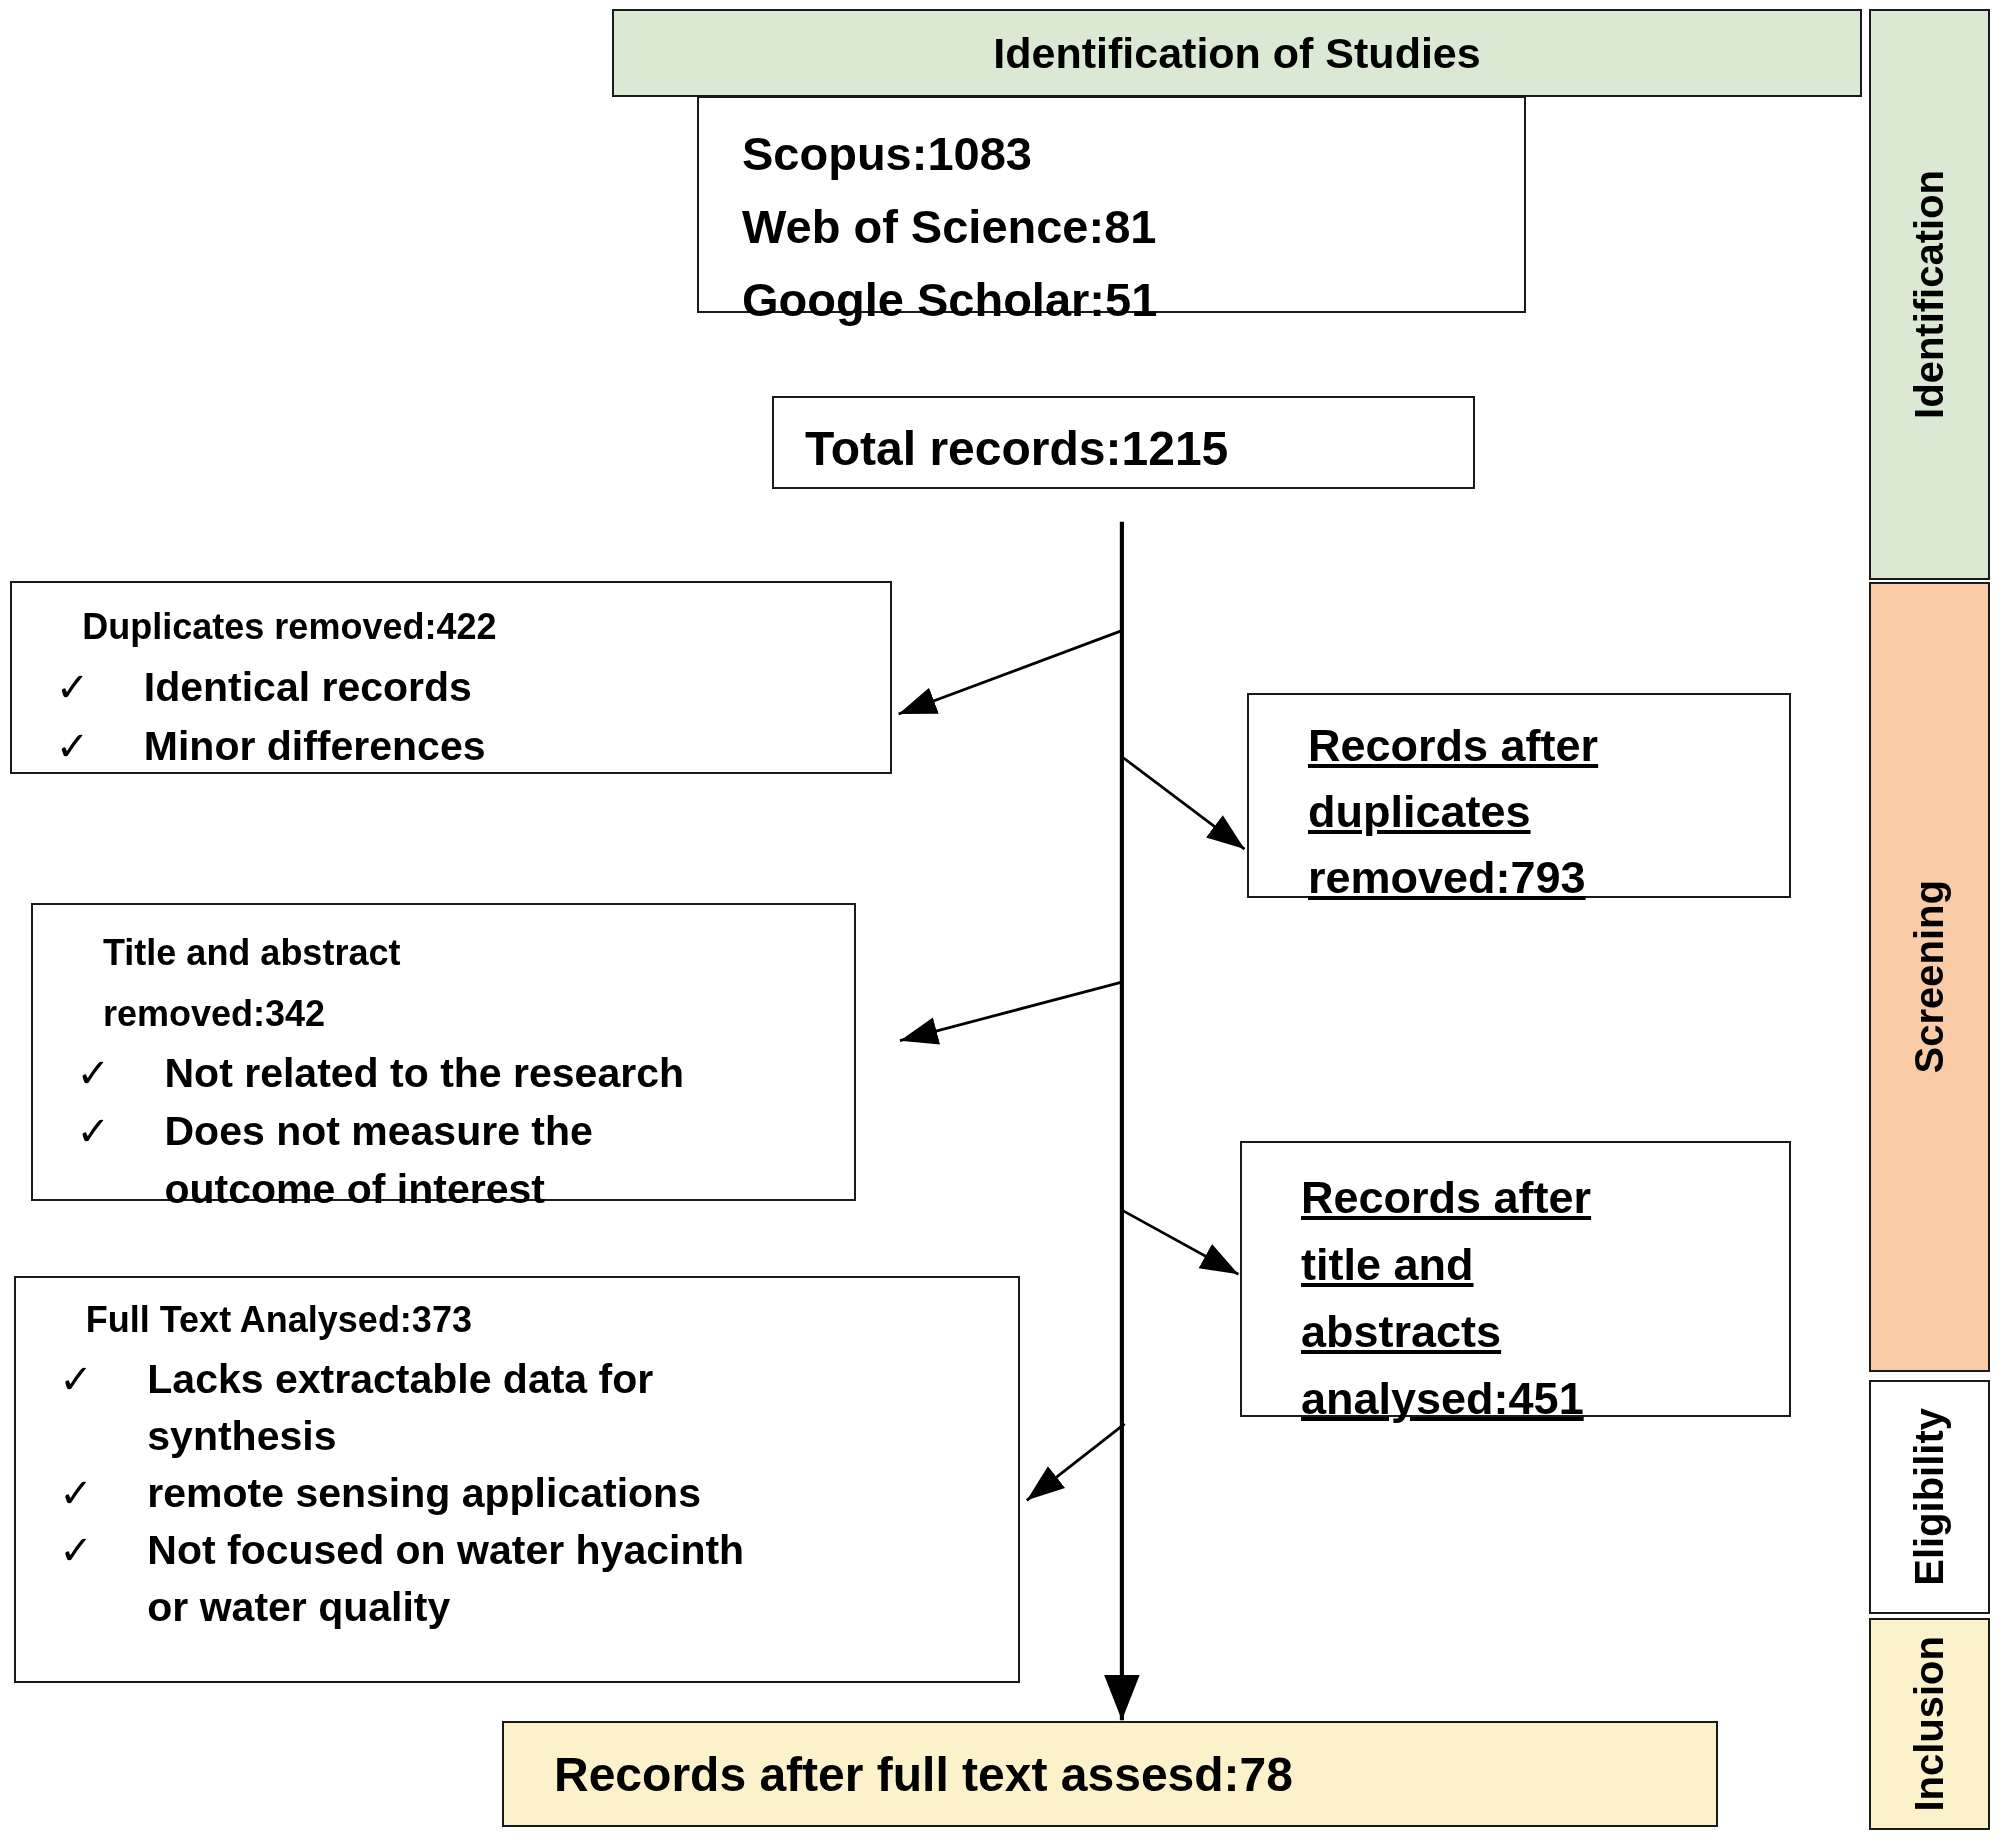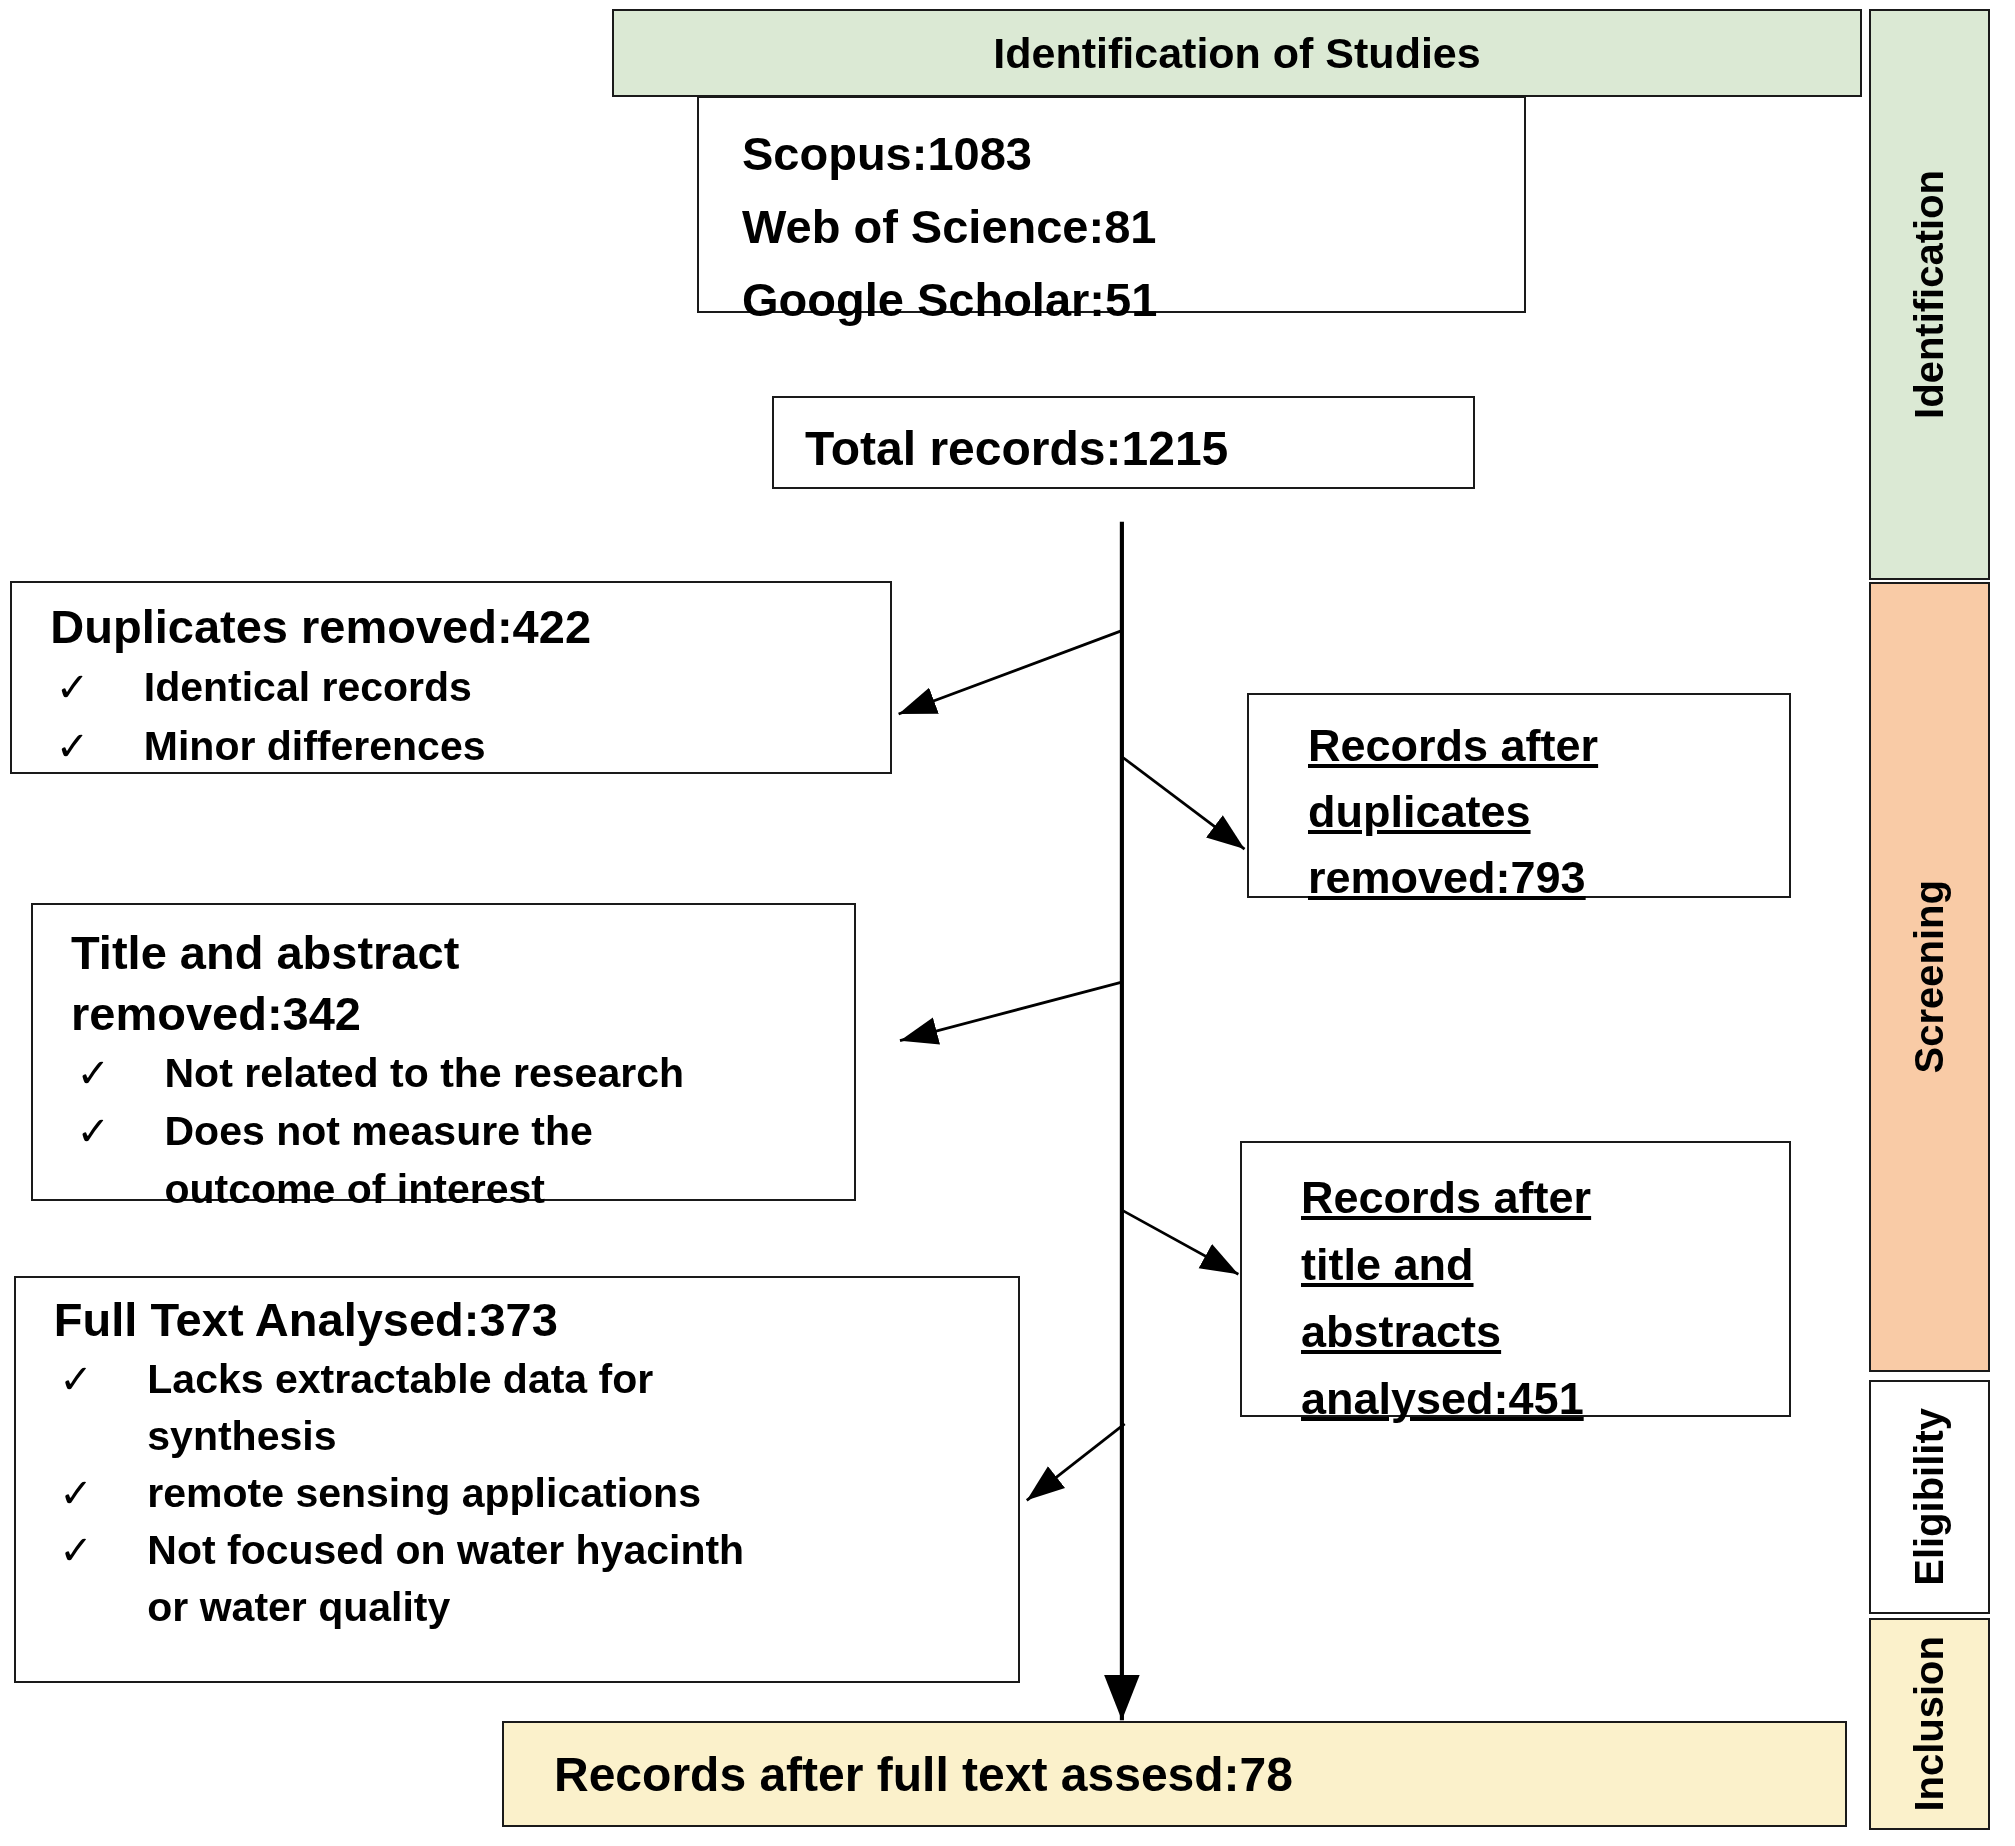--- a/index.html
+++ b/index.html
@@ -20,21 +20,21 @@
   .orange{background:#f9cba6;}
   .cream{background:#fbf1cb;}
   .header-bar{
     display:flex;align-items:center;justify-content:center;
     font-size:43px;
     border:2.8px solid #1a1a1a;
   }
   .sources{padding:19.3px 27.6px 0 43px;font-size:47px;line-height:73px;}
   .total{padding:19.3px 20.7px 0 31px;font-size:48px;line-height:63px;}
   .leftbox{padding:12.4px 27.6px 0 38px;}
-  .box-title{font-size:47px;line-height:63px;}
+  .box-title{font-size:36px;line-height:63px;margin-left:32px;}
   .item{display:flex;font-size:41px;line-height:59px;}
   .check{flex:none;width:88px;padding-left:5.5px;font-size:40px;}
   .itext{flex:1;}
   .iline{display:block;}
   .rightbox{padding:18px 20.7px 0 59px;font-size:45px;}
   .rb-line{display:block;text-decoration:underline;}
   .lh95 .rb-line{line-height:66px;}
   .lh97 .rb-line{line-height:67px;}
   .final{
     display:flex;align-items:center;
@@ -135,21 +135,21 @@
     </div>
     <div class="item" style="line-height:57px;">
       <span class="check">✓</span>
       <span class="itext">
         <span class="iline">Not focused on water hyacinth</span>
         <span class="iline">or water quality</span>
       </span>
     </div>
   </div>
 
-  <div class="abs box final cream" style="left:502px;top:1721px;width:1345px;height:106px;">
+  <div class="abs box final cream" style="left:502px;top:1721px;width:1216px;height:106px;">
     <span>Records after full text assesd:78</span>
   </div>
 
   <div class="abs stage green" style="left:1869px;top:9px;width:121px;height:571px;">
     <span class="vlabel">Identification</span>
   </div>
   <div class="abs stage orange" style="left:1869px;top:582px;width:121px;height:790px;">
     <span class="vlabel">Screening</span>
   </div>
   <div class="abs stage" style="left:1869px;top:1380px;width:121px;height:234px;background:#ffffff;">

